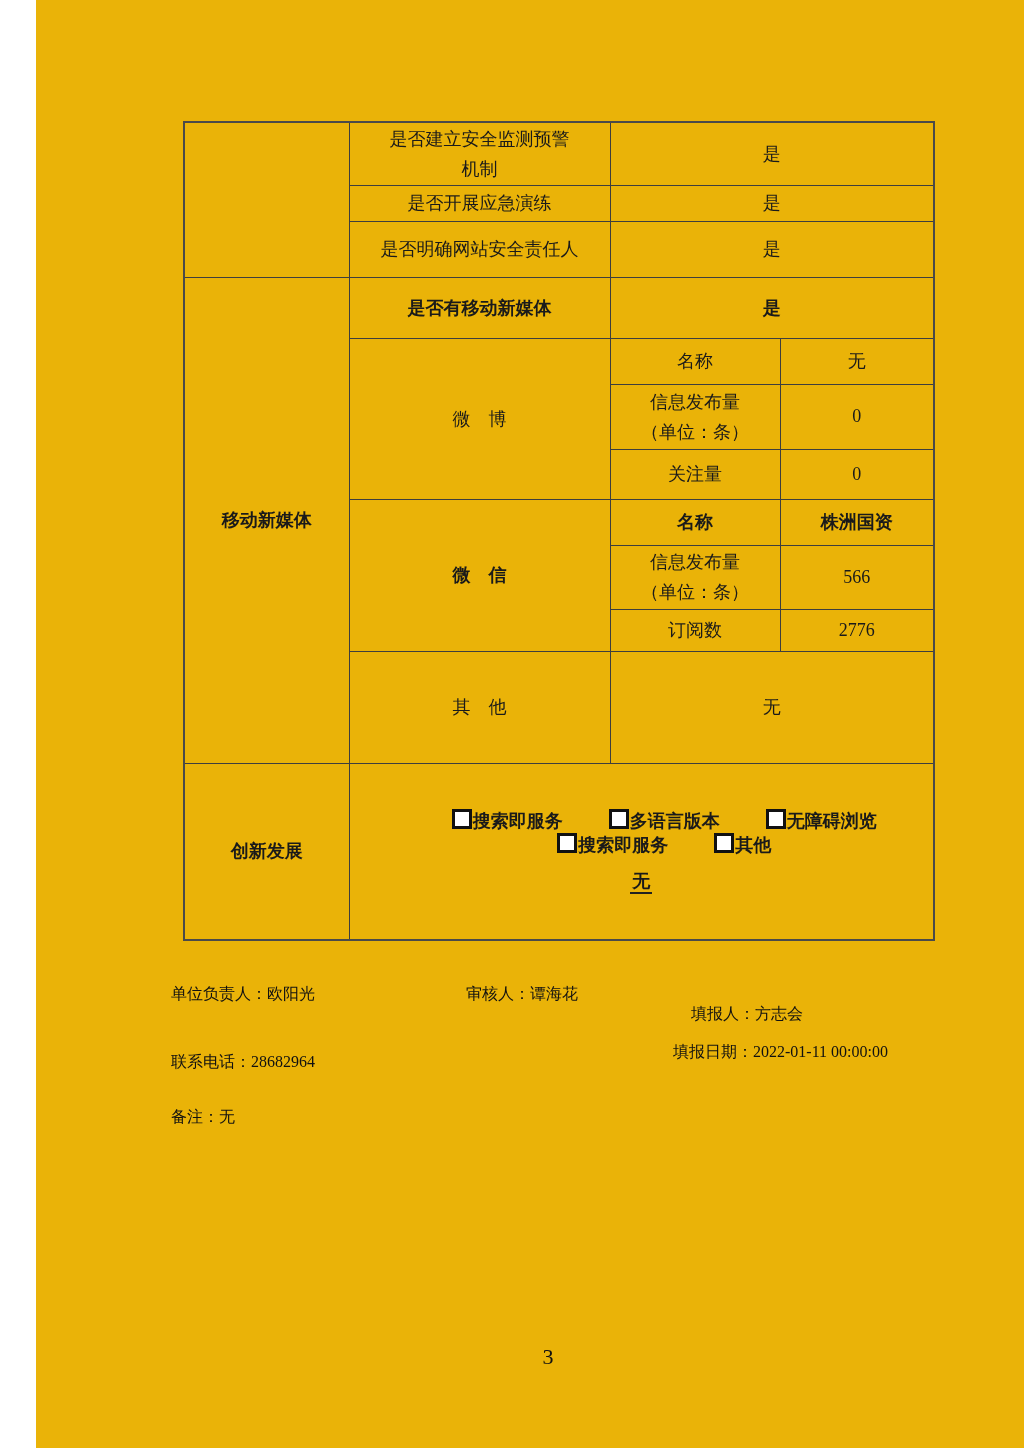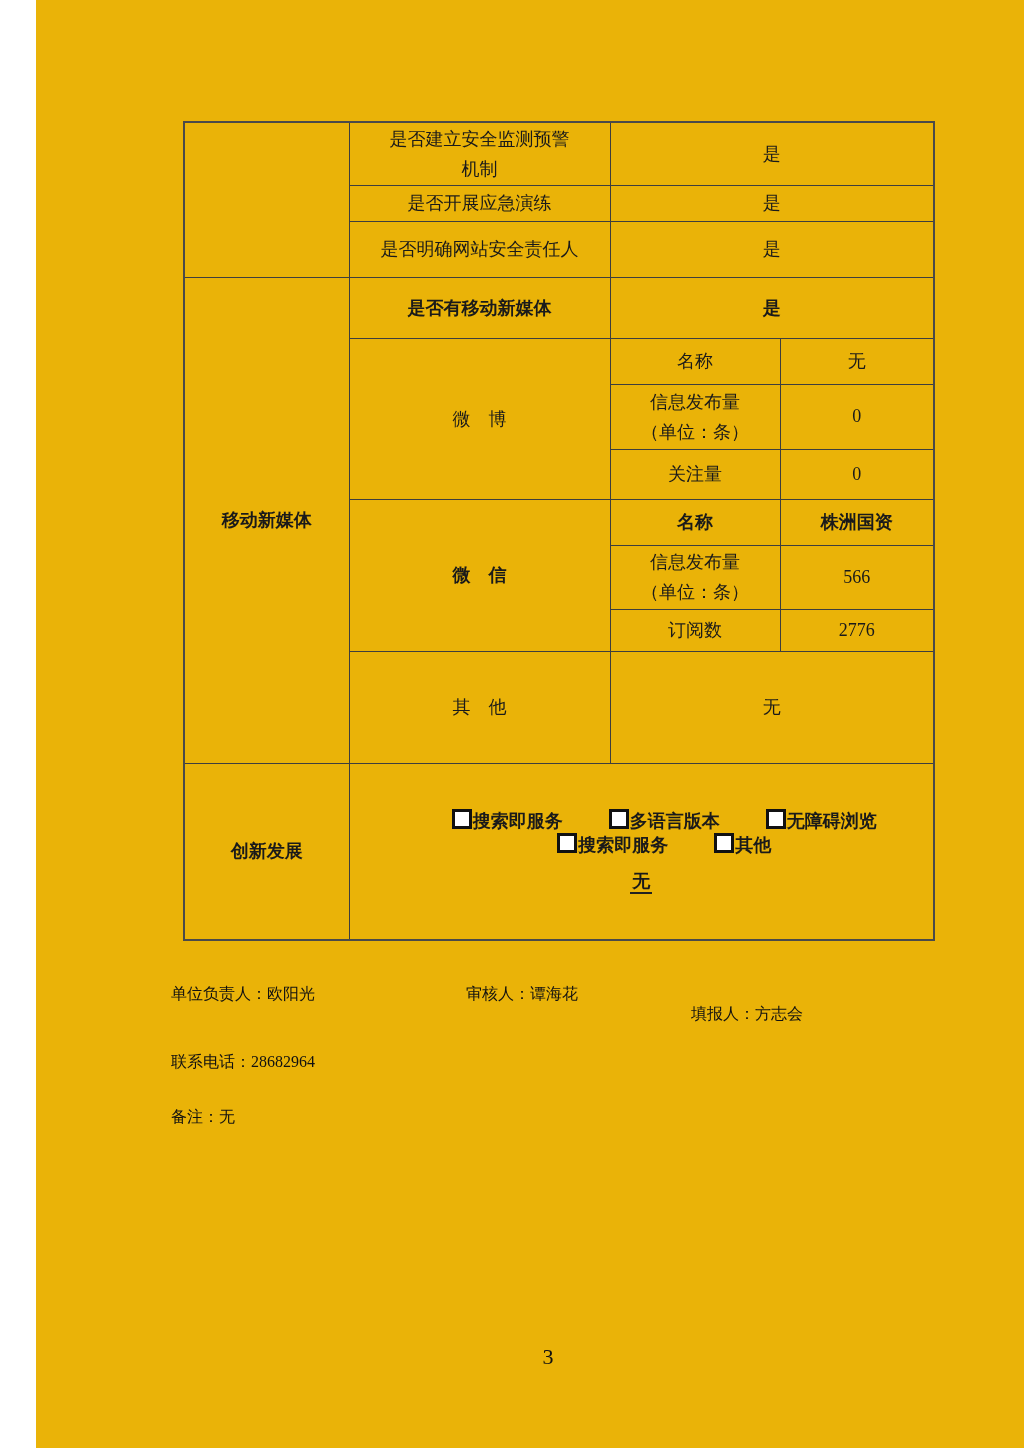--- a/index.html
+++ b/index.html
@@ -179,17 +179,18 @@
           </div>
         </td>
       </tr>
     </tbody>
   </table>
 
   <div class="fitem f1a"><span>单位负责人：</span><span>欧阳光</span></div>
   <div class="fitem f1b"><span>审核人：</span><span>谭海花</span></div>
   <div class="fitem f1c"><span>填报人：</span><span>方志会</span></div>
   <div class="fitem f2a"><span>联系电话：</span><span>28682964</span></div>
+  <div class="fitem f2b"><span>填报日期：</span><span>2022-01-11 00:00:00</span></div>
   <div class="fitem f3"><span>备注：</span><span>无</span></div>
 
   <div class="page-number">3</div>
 
 </div>
 
 </body></html>

